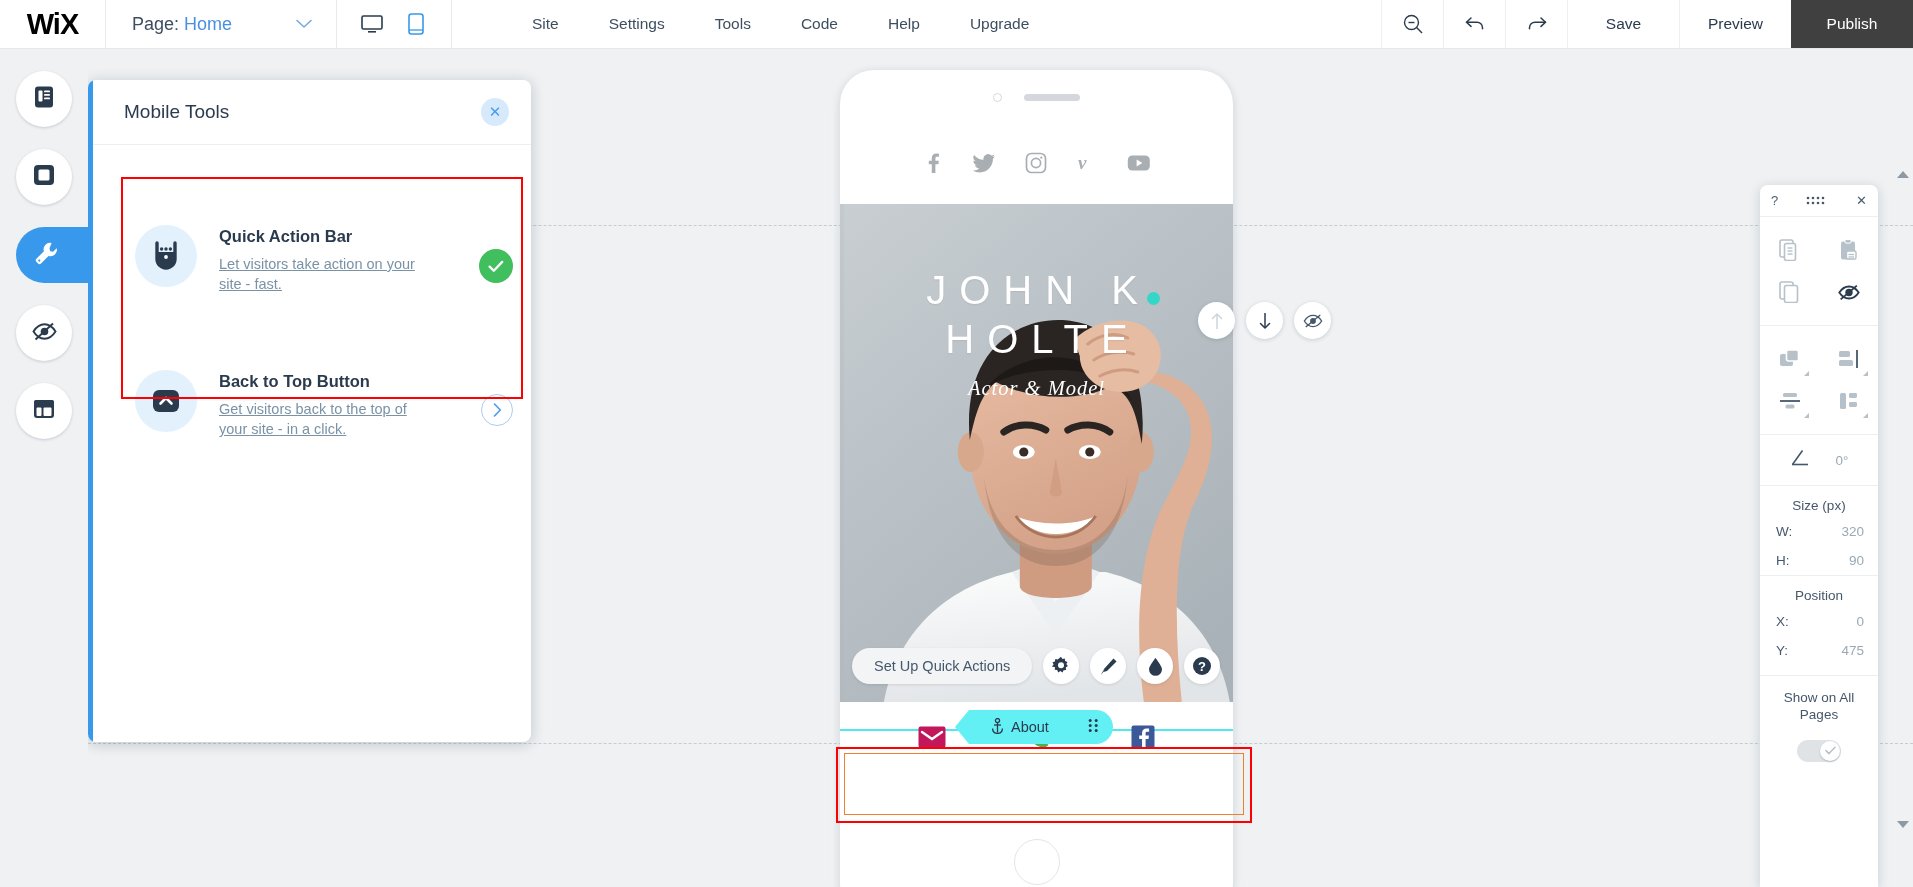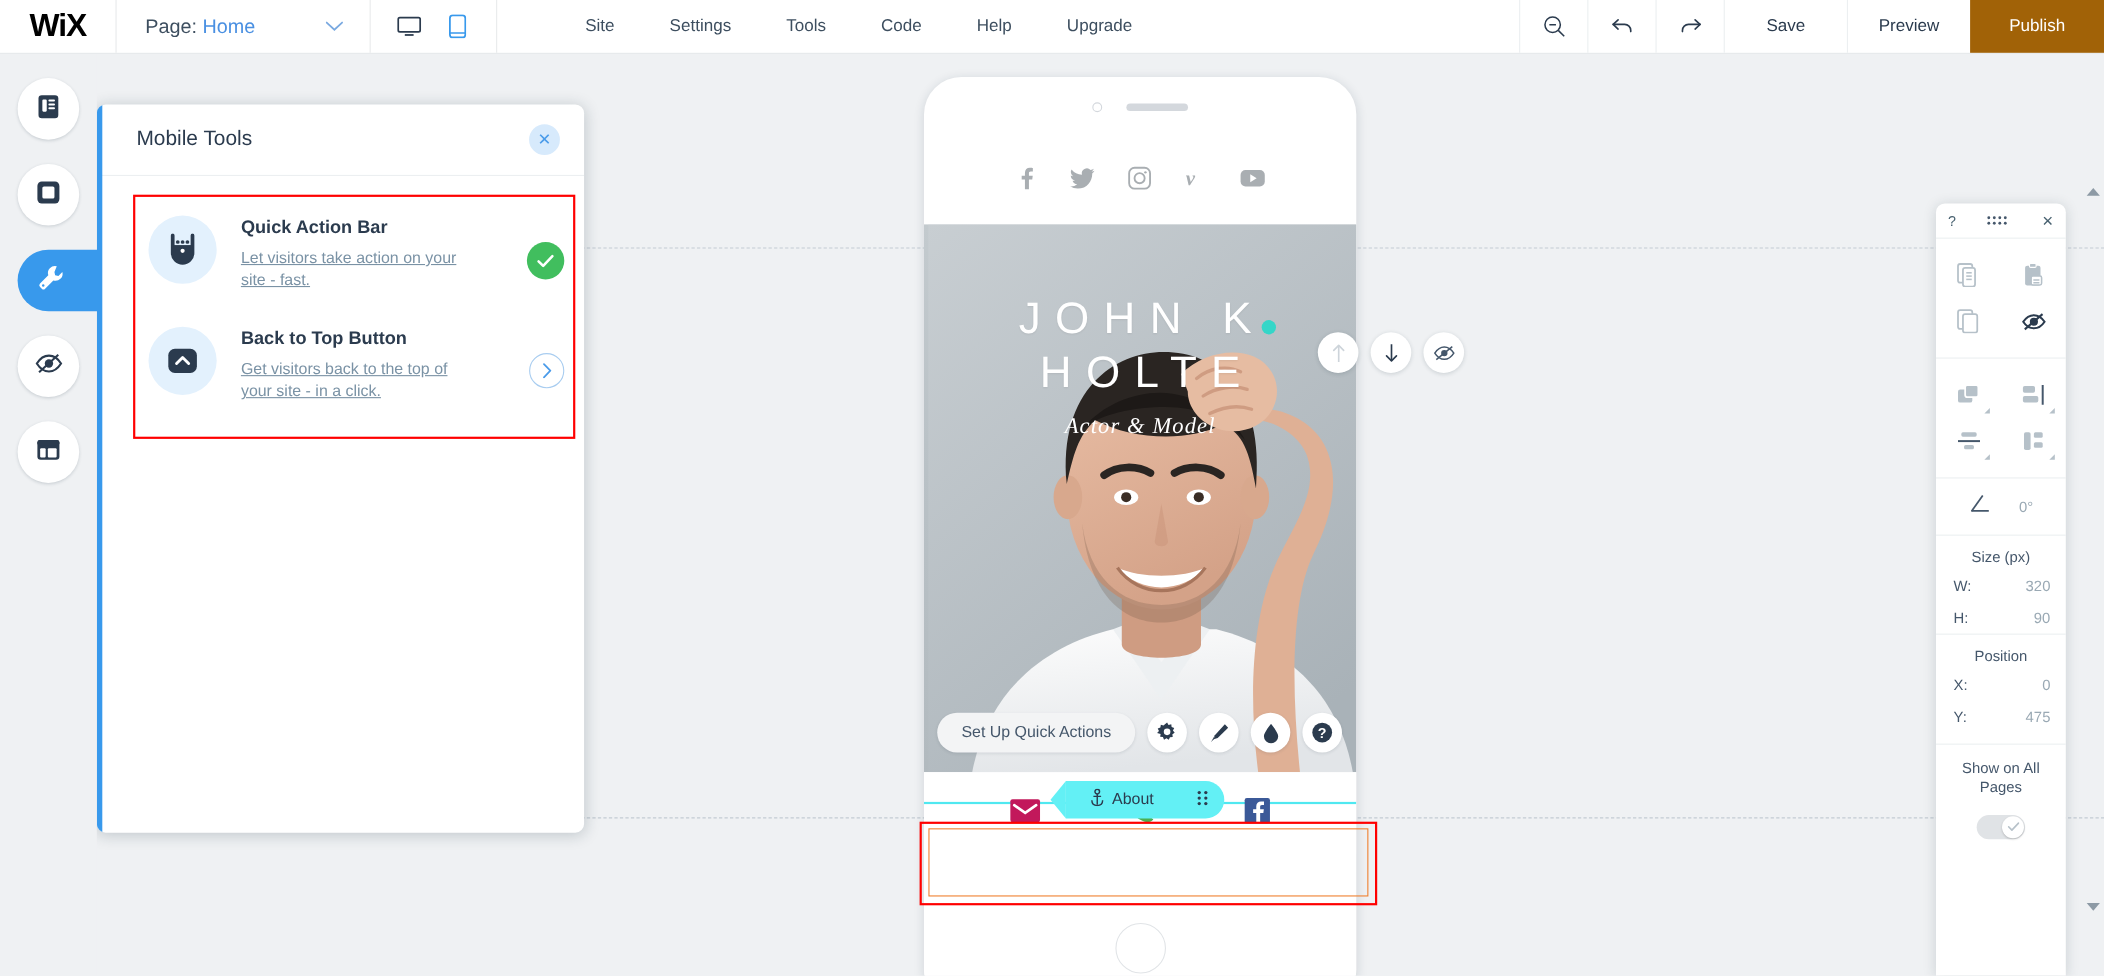--- a/index.html
+++ b/index.html
@@ -44,21 +44,21 @@
   .icon-btn {
     width: 62px; display: flex; align-items: center; justify-content: center;
     cursor: pointer; border-left: 1px solid #eceff1;
   }
   .act-btn {
     display: flex; align-items: center; justify-content: center;
     font-size: 15.5px; color: #2b3b4e; cursor: pointer;
     border-left: 1px solid #eceff1; width: 112px;
   }
   .publish-btn {
-    background: #a16207; color: #fff; width: 122px;
+    background: #404040; color: #fff; width: 122px;
     display: flex; align-items: center; justify-content: center;
     font-size: 15.5px; cursor: pointer;
   }
 
   
   .sidebar {
     position: absolute; left: 0; top: 49px; width: 88px; height: 838px;
     background: #eff1f3; z-index: 30;
   }
   .sb-item {
@@ -70,21 +70,21 @@
   .sb-item.active {
     background: #3899ec; width: 74px; left: 16px; border-radius: 28px 0 0 28px;
     box-shadow: none;
   }
   .sb-item.active::after {
     content:""; position:absolute; right:-0px; top:0; width:0; height:0;
   }
 
   
   .mt-panel {
-    position: absolute; left: 88px; top: 95px; width: 443px; height: 662px;
+    position: absolute; left: 88px; top: 80px; width: 443px; height: 662px;
     background: #fff; border-radius: 8px; z-index: 25;
     box-shadow: 0 2px 14px rgba(22,45,61,.22);
     overflow: hidden;
   }
   .mt-panel::before {
     content: ""; position: absolute; left: 0; top: 0; width: 5px; height: 662px;
     background: #3899ec;
   }
   .mt-header {
     height: 65px; display: flex; align-items: center; padding: 0 22px 0 36px;
@@ -96,21 +96,21 @@
     background: #d7eafc; color: #4a9bea; display: flex; align-items: center;
     justify-content: center; font-size: 15px; cursor: pointer;
   }
   .mt-body { padding: 18px 10px 0 31px; position: relative; }
   .redbox {
     position: absolute; left: 121px; top: 177px; width: 402px; height: 222px;
     border: 2px solid #f00; z-index: 28; pointer-events: none;
   }
   .tool-card {
     display: flex; align-items: flex-start; padding: 14px 8px 14px 16px;
-    cursor: pointer; gap: 22px;
+    cursor: pointer; gap: 22px; margin-top: 44px;
   }
   .tool-icon-wrap {
     width: 62px; height: 62px; border-radius: 50%; background: #e3f1fd;
     display: flex; align-items: center; justify-content: center; flex: 0 0 62px;
     margin-top: 4px;
   }
   .tool-text { flex: 1; padding-top: 6px; }
   .tool-name { font-size: 16.5px; font-weight: bold; color: #2b3b4e; margin-bottom: 9px; }
   .tool-desc { font-size: 14.5px; color: #7a92a5; line-height: 1.36; max-width: 200px; text-decoration: underline; }
   .tool-badge {

